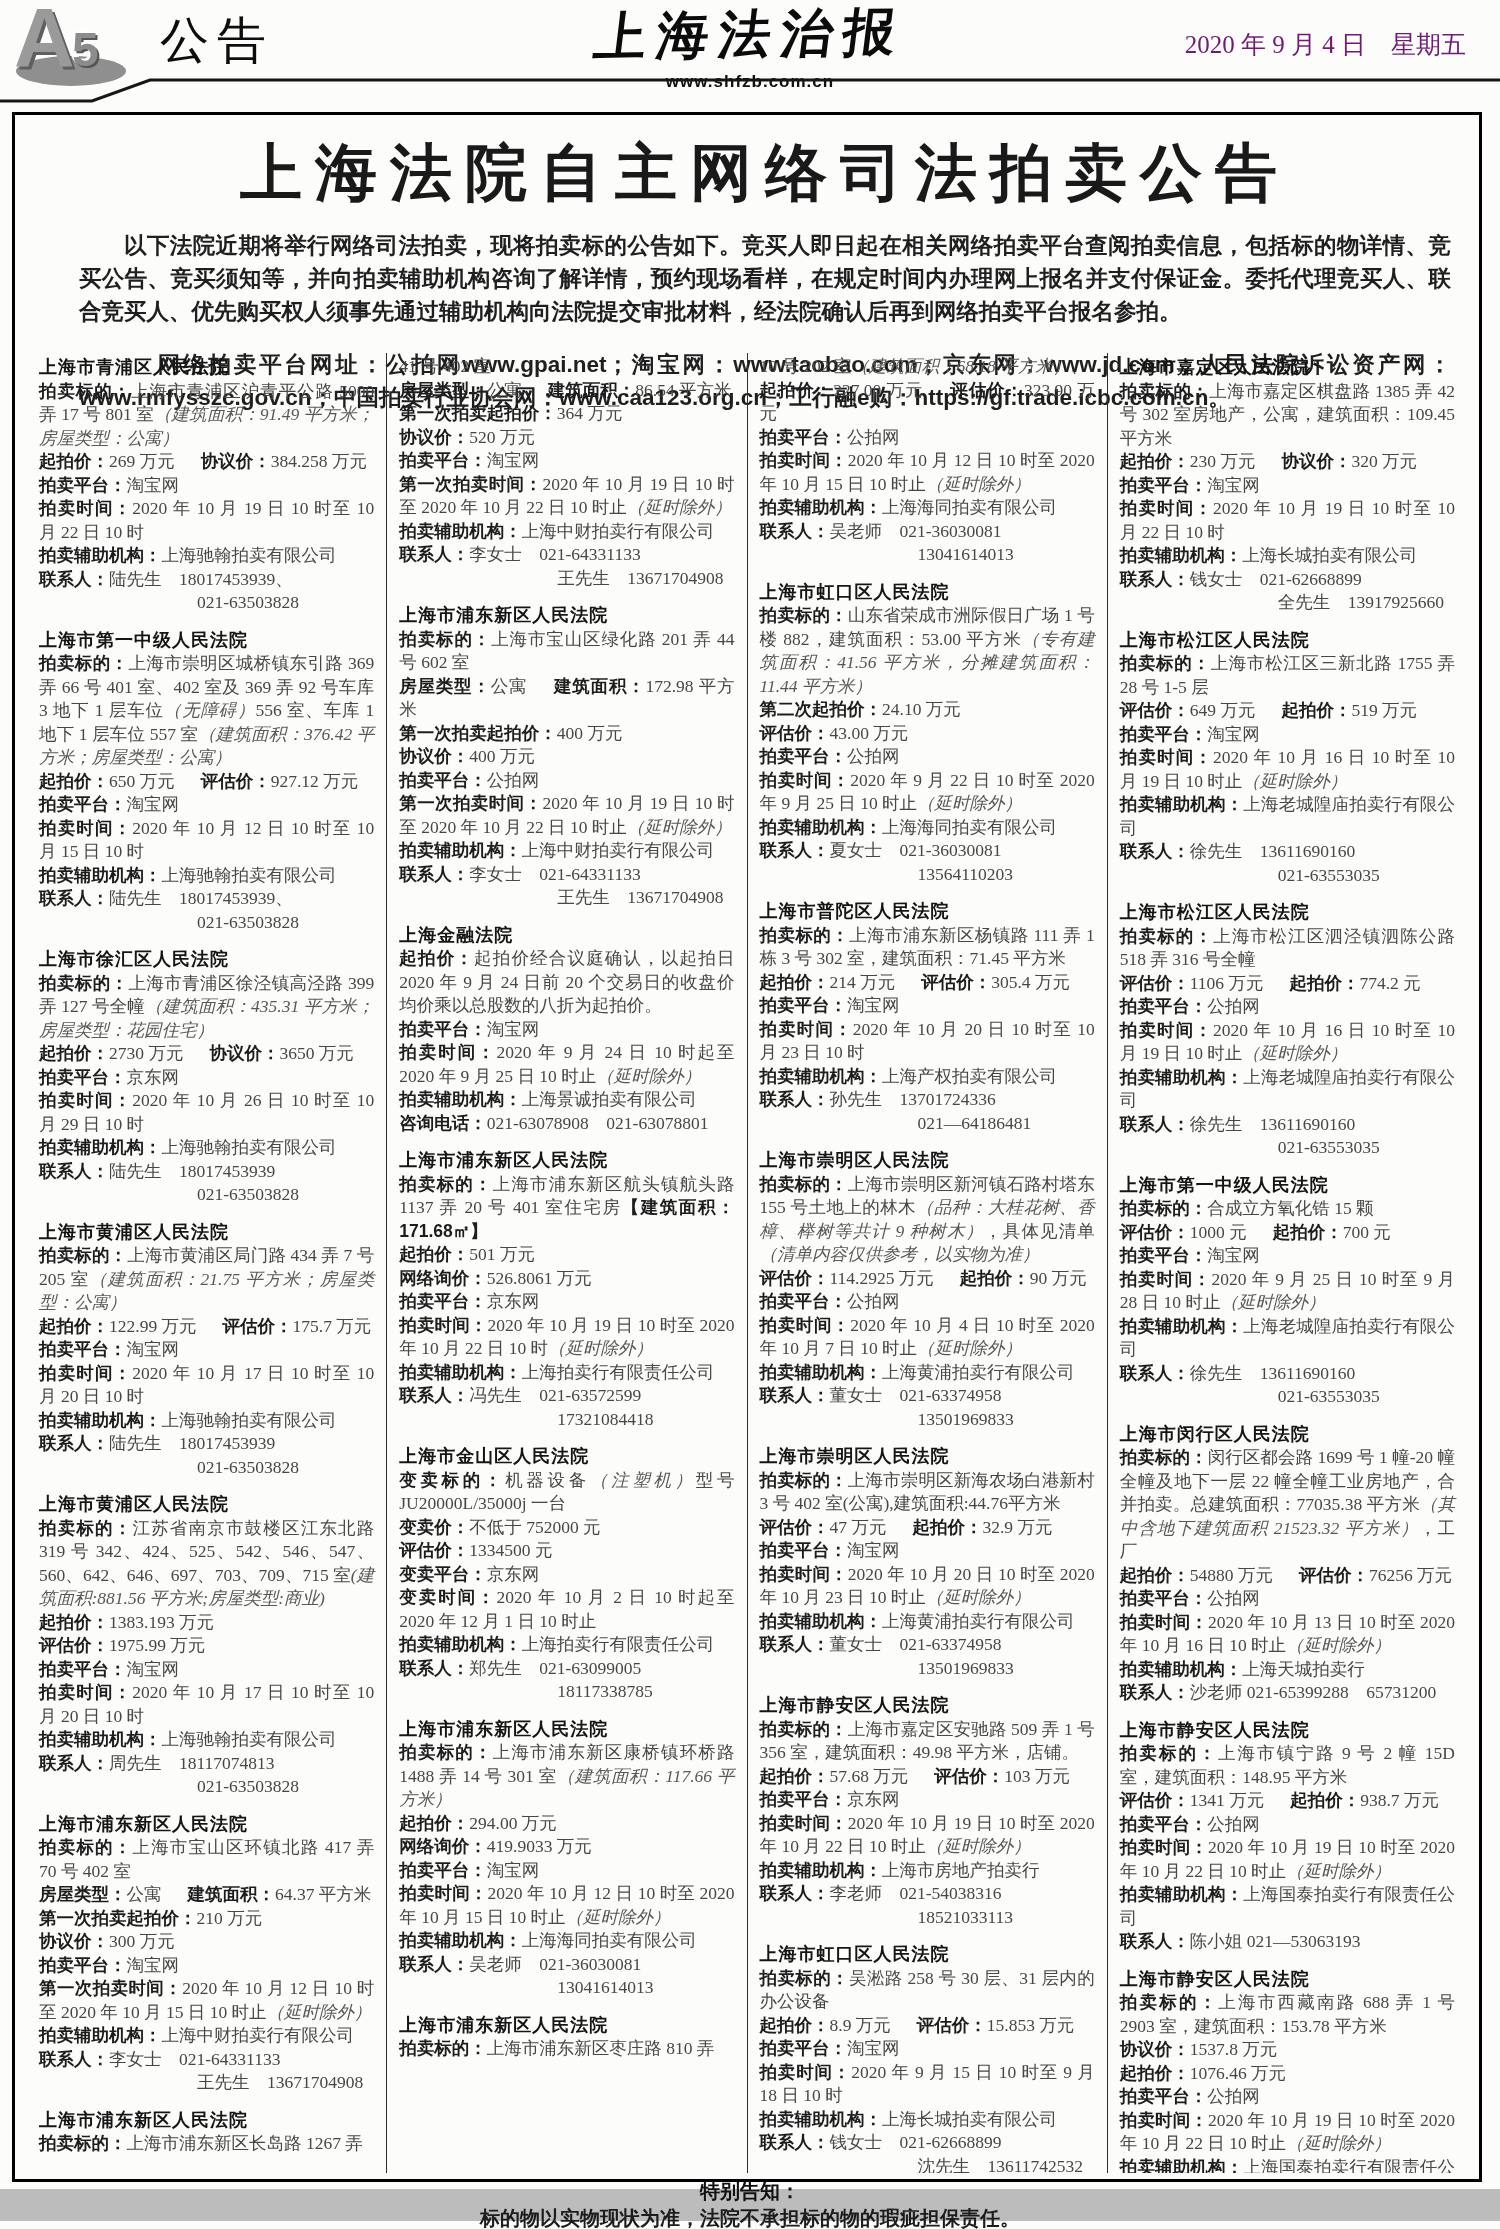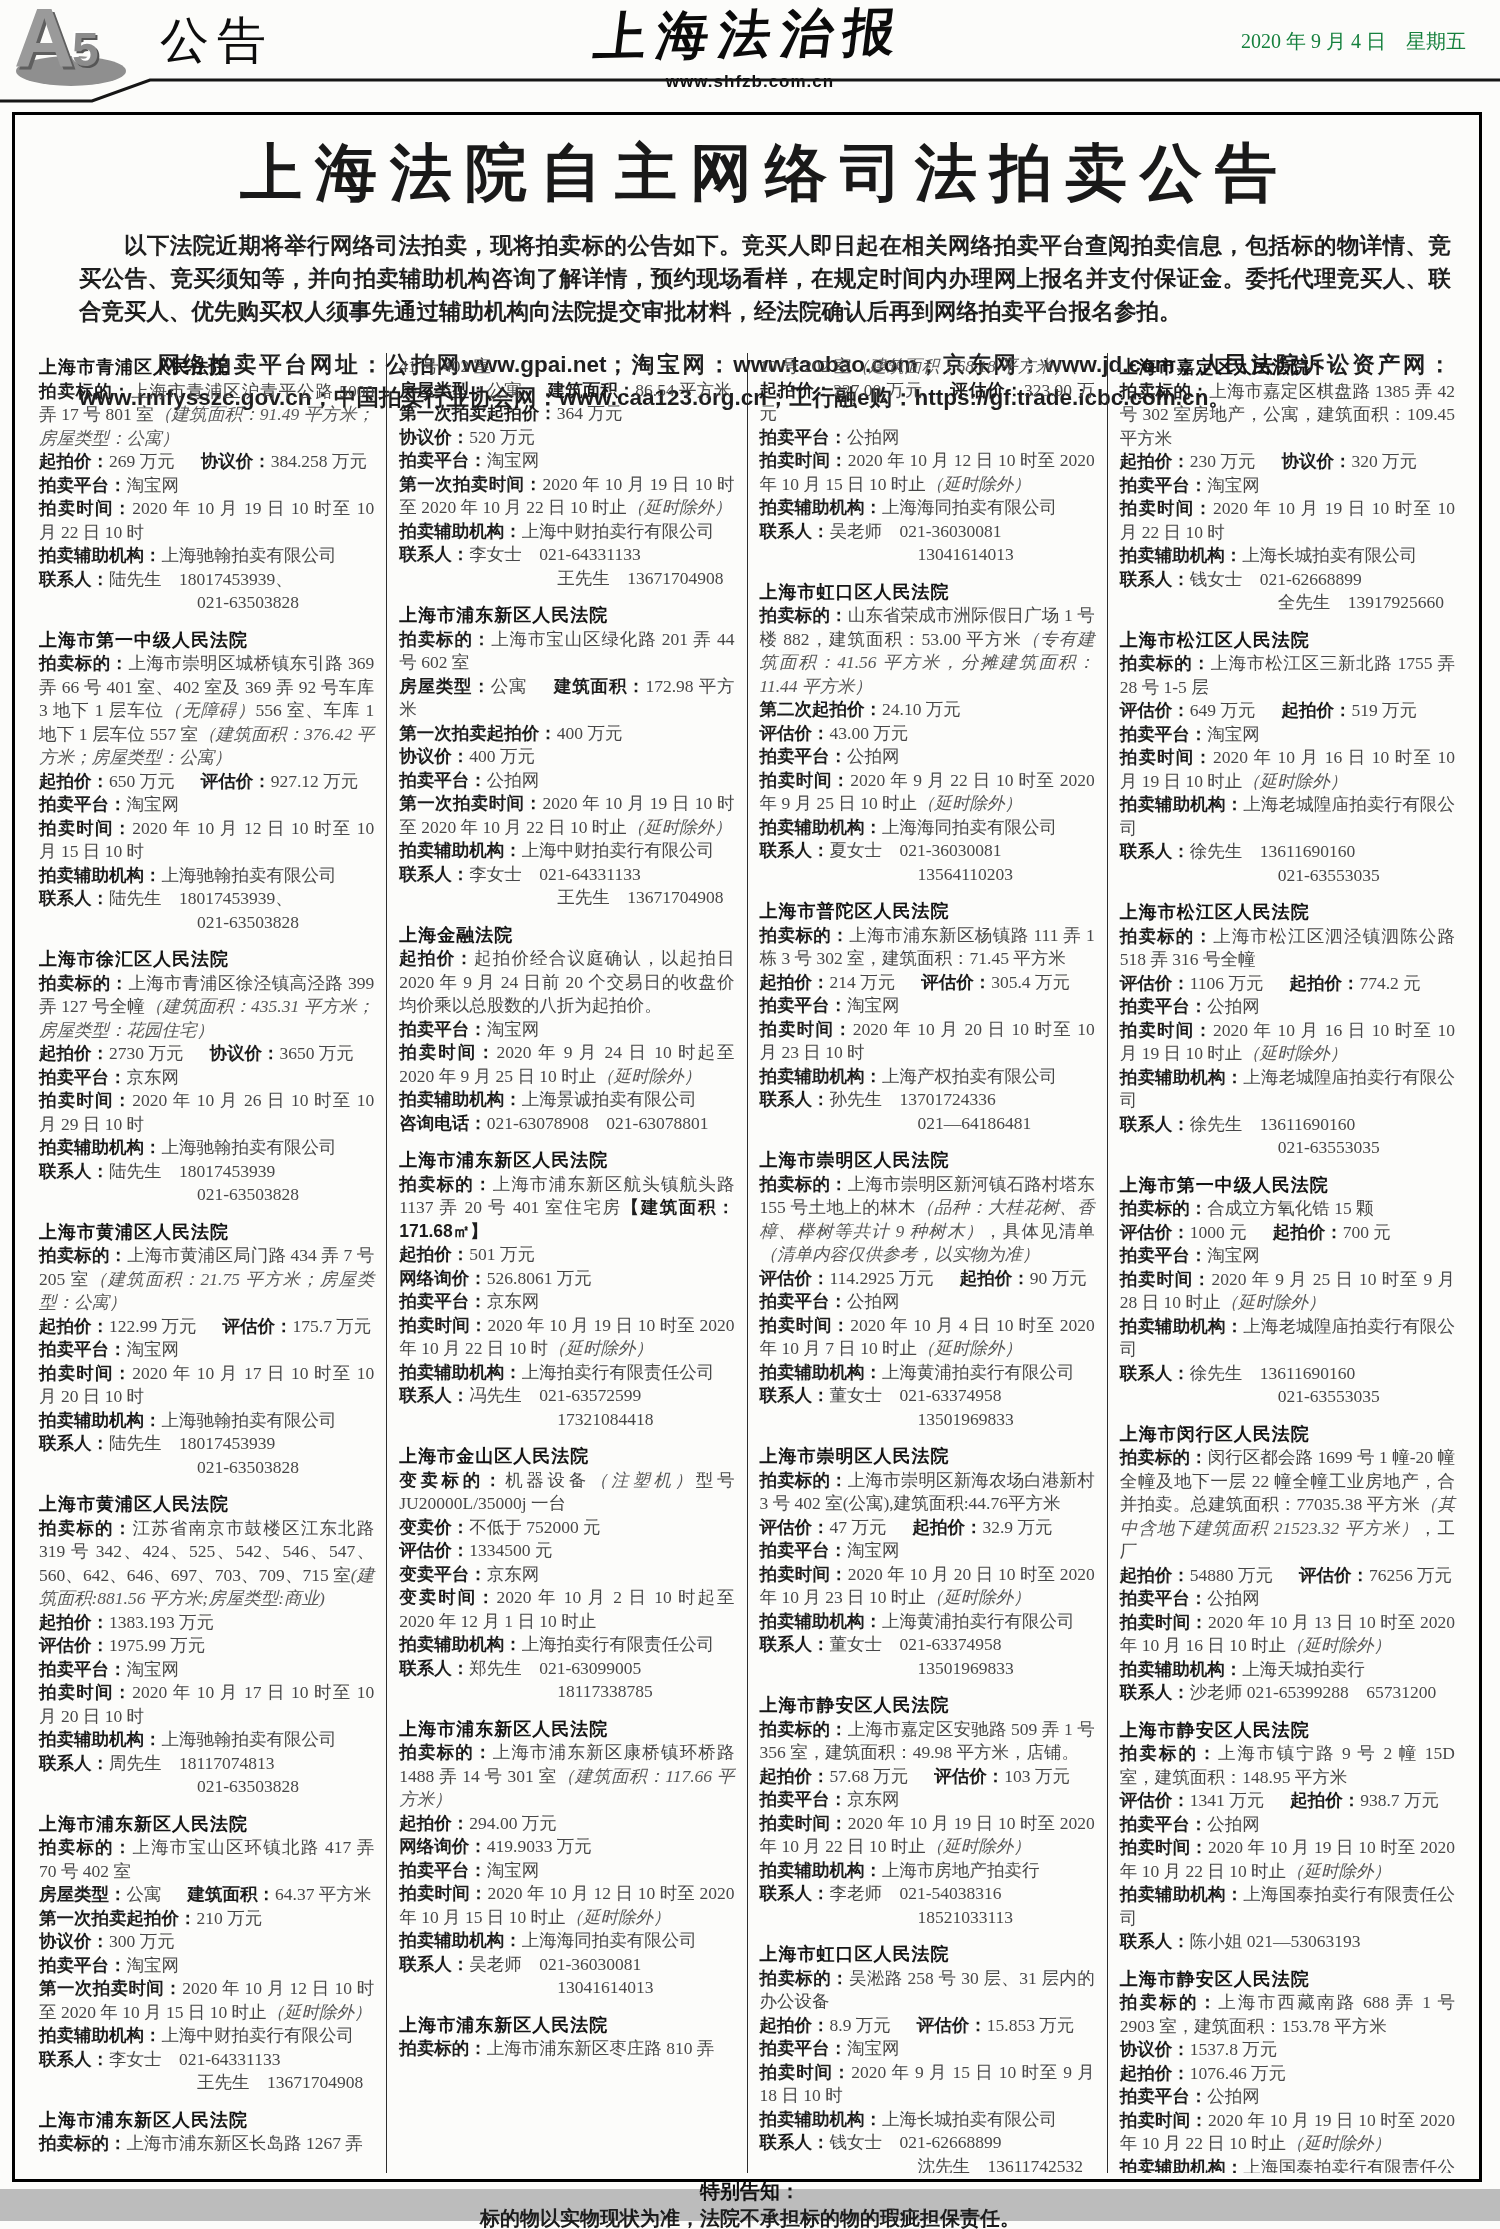--- a/index.html
+++ b/index.html
@@ -8,21 +8,21 @@
   
   .header{position:absolute;top:0;left:0;width:1500px;height:112px;}
   .badge{position:absolute;left:14px;top:4px;width:130px;height:84px;}
   .badge .ellipse{position:absolute;left:2px;top:52px;width:110px;height:30px;background:#8f8f8f;border-radius:50%;}
   .badge .letterA{position:absolute;left:0px;top:-14px;font-family:"Liberation Sans",sans-serif;font-weight:900;font-size:84px;color:#9a9a9a;text-shadow:3px 3px 0 #5f5f5f;}
   .badge .digit5{position:absolute;left:58px;top:18px;font-family:"Liberation Sans",sans-serif;font-weight:900;font-size:48px;color:#8c8c8c;text-shadow:-2px -2px 0 #fff,2px 2px 0 #555;}
   .section-label{position:absolute;left:112px;top:8px;font-family:"Liberation Sans",sans-serif;font-weight:400;font-size:49px;letter-spacing:8px;color:#0d0d0d;margin-left:48px;}
   .masthead{position:absolute;left:0;right:0;top:0;text-align:center;}
   .masthead .logo{display:inline-block;font-weight:900;font-size:52px;letter-spacing:10px;color:#0b0b0b;transform:skewX(-8deg) rotate(-1deg);}
   .masthead .site{margin-top:2px;font-family:"Liberation Sans",sans-serif;font-weight:700;font-size:17px;letter-spacing:1px;color:#111;}
-  .dateline{position:absolute;right:34px;top:28px;font-size:20px;color:#15803d;text-align:right;}
+  .dateline{position:absolute;right:34px;top:28px;font-size:25px;color:#701a75;text-align:right;}
   .header-rule{position:absolute;left:0;top:0;width:1500px;height:112px;pointer-events:none;}
   
   .mainbox{position:absolute;left:12px;top:112px;width:1470px;height:2070px;border:3px solid #000;background:#fcfcfa;box-sizing:border-box;padding-left:36px;}
   .big-title{margin-top:16px;text-align:center;font-weight:900;font-size:62px;letter-spacing:13px;color:#191919;font-family:"Liberation Sans",sans-serif;}
   .intro{margin:14px 28px 0 28px;font-family:"Liberation Sans",sans-serif;font-weight:700;font-size:22.5px;line-height:33px;color:#1f1f1f;text-align:justify;}
   .intro p{margin:0;}
   .intro .p1{text-indent:2em;}
   .intro .p2{text-indent:3.5em;margin-top:20px;}
   
   .cols{position:absolute;top:238px;left:12px;right:12px;bottom:6px;display:flex;align-items:stretch;}

